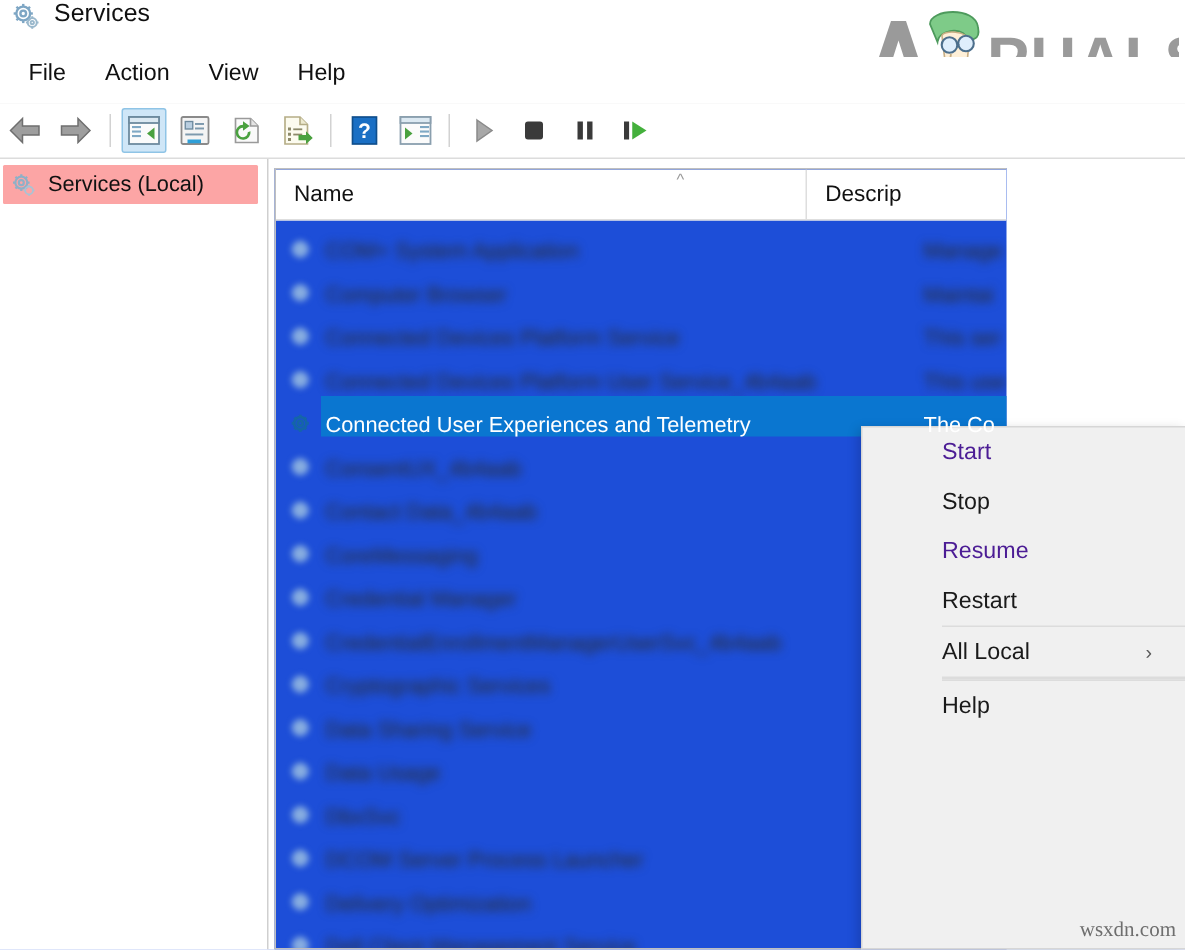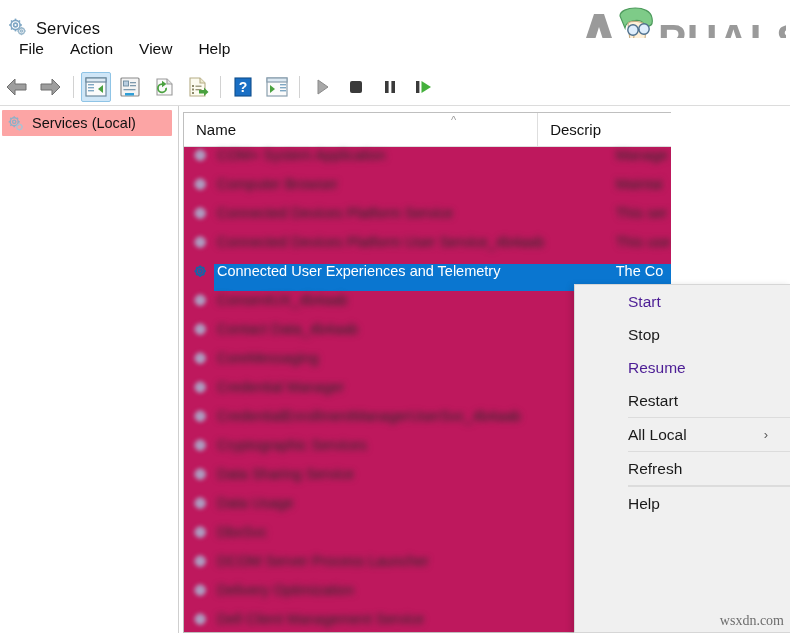--- a/index.html
+++ b/index.html
@@ -16,21 +16,21 @@
     position: relative;
   }
 
   
   .titlebar {
     position: absolute;
     left: 0; top: 0;
     width: 790px; height: 38px;
     background: #ffffff;
     display: flex;
-    align-items: flex-end;
+    align-items: flex-start;
   }
   .title-icon {
     margin-left: 6px;
     width: 22px; height: 22px;
     display: block;
   }
   .title-text {
     font-size: 16.5px;
     margin-left: 8px;
     color: #101010;
@@ -127,21 +127,21 @@
     margin-left: 7px;
     color: #111;
     white-space: nowrap;
   }
 
   
   .listpane {
     position: absolute;
     left: 183px; top: 6px;
     width: 488px; height: 521px;
-    background: #be185d;
+    background: #1d4ed8;
     border: 1px solid #bfbfbf;
     border-right: none;
     box-sizing: border-box;
     overflow: hidden;
   }
   .col-header {
     position: relative;
     height: 33px;
     background: #ffffff;
     border-bottom: 1px solid #dedede;
@@ -164,21 +164,21 @@
     left: 267px; top: 2px;
     font-size: 11px;
     color: #9a9a9a;
     line-height: 1;
   }
 
   .rows { position: relative; }
   .row {
     height: 29px;
     display: flex;
-    align-items: flex-start;
+    align-items: flex-end;
     position: relative;
   }
   .row .svc-icon { width: 18px; height: 18px; flex: 0 0 18px; margin-left: 8px; }
   .row .svc-name {
     font-size: 14.5px;
     margin-left: 7px;
     color: #2b2b2b;
     white-space: nowrap;
     width: 505px;
     overflow: hidden;
@@ -857,23 +857,20 @@
     </div>
     <div class="ctx-item">
       <span>Restart</span>
     </div>
     <div class="ctx-sep"></div>
     <div class="ctx-item">
       <span>All Local</span>
       <span class="submenu-arrow">›</span>
     </div>
     <div class="ctx-sep"></div>
-    <div class="ctx-item">
-      <span>Refresh</span>
-    </div>
     <div class="ctx-sep"></div>
     <div class="ctx-sep"></div>
     <div class="ctx-item">
       <span>Help</span>
     </div>
   </div>
 
 <div class="wsxdn">wsxdn.com</div>
 
 </body></html>

